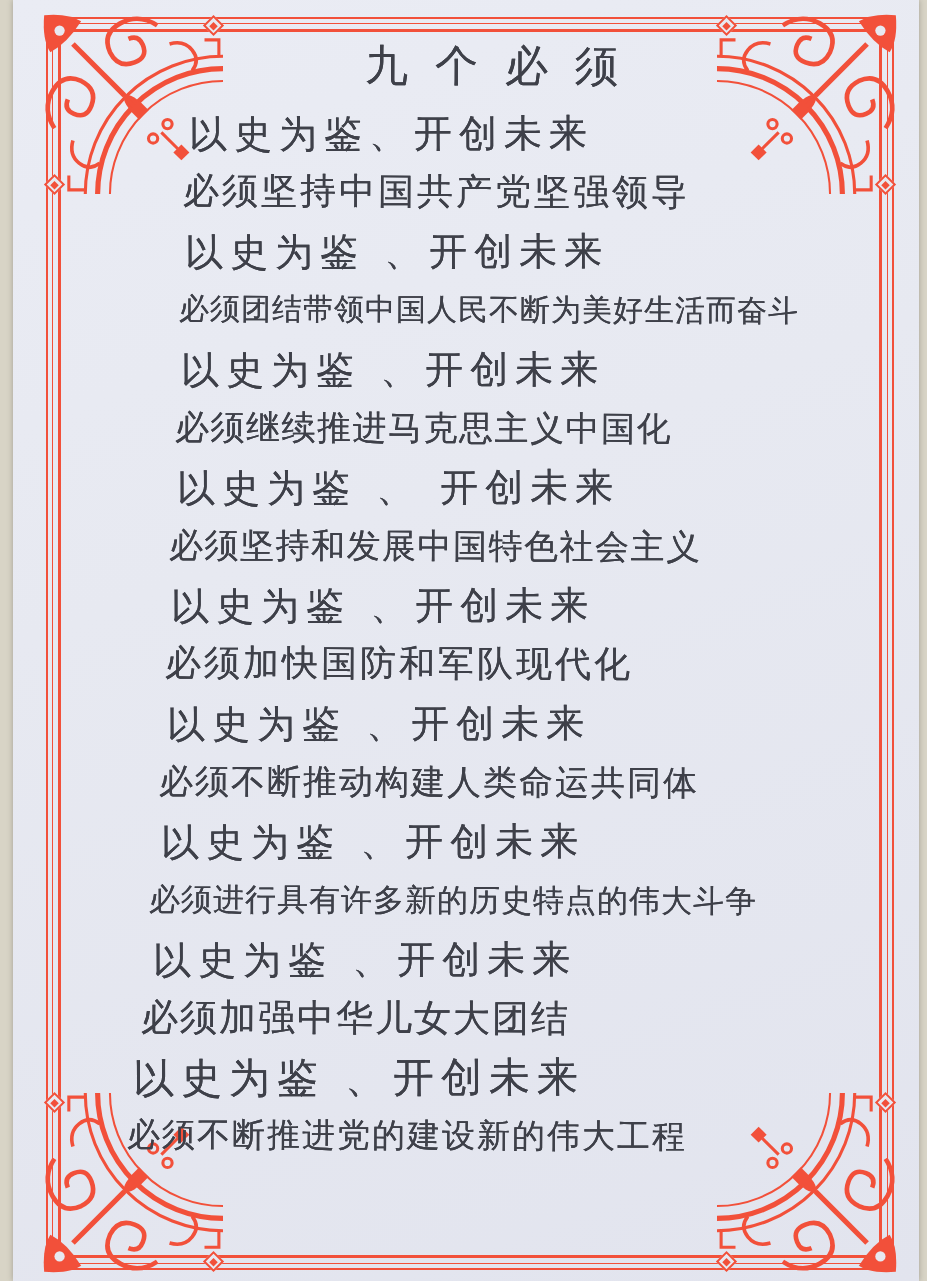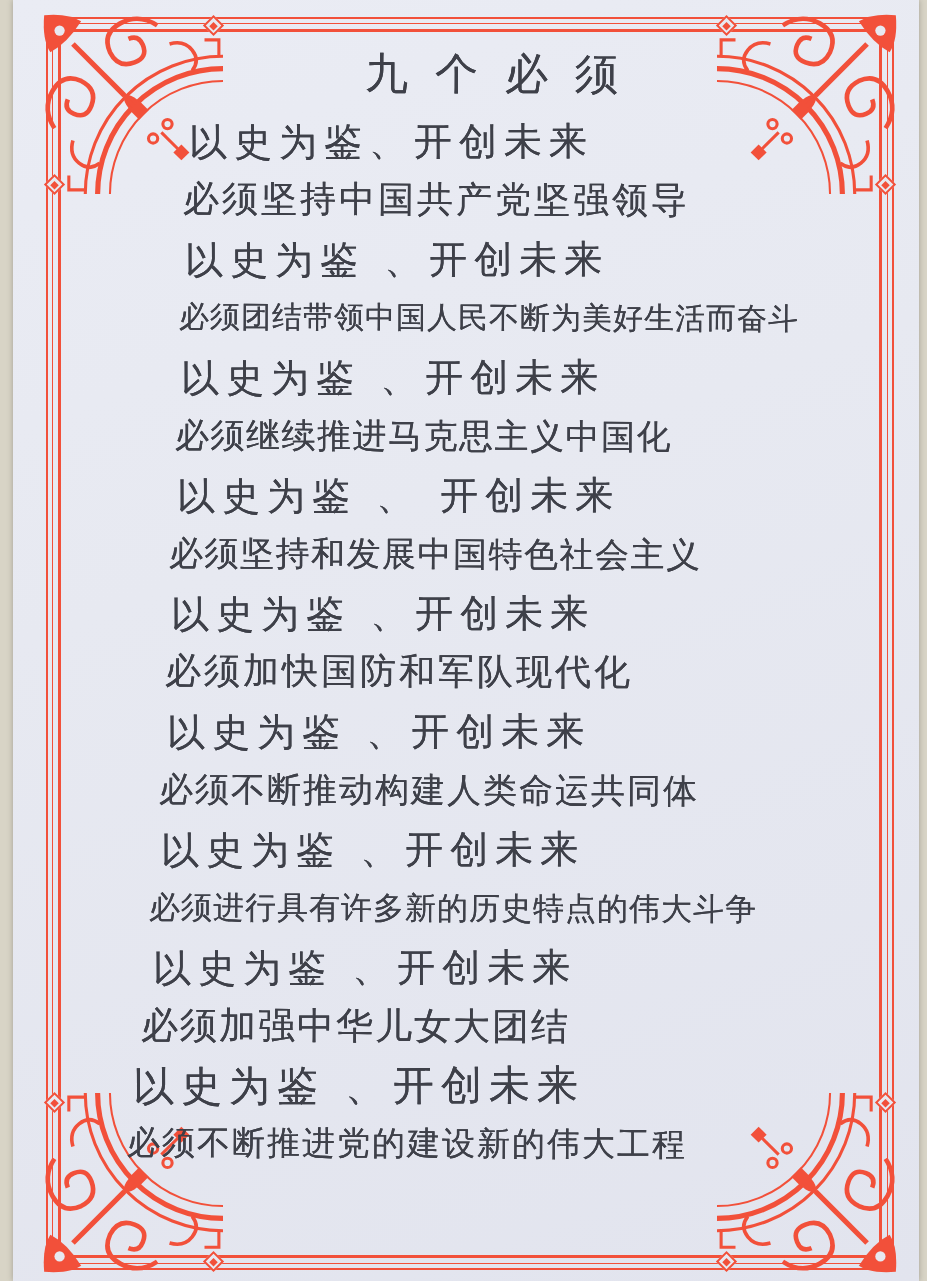--- a/index.html
+++ b/index.html
@@ -34,21 +34,21 @@
   .corner.br{bottom:-8px;right:-8px;transform:scale(-1,-1);}
   .gem{position:absolute;width:11px;height:11px;border:2.5px solid var(--border-red);
        background:var(--paper);transform:rotate(45deg);}
   .gem::after{content:"";position:absolute;inset:2.5px;background:var(--border-red);}
   .gem.t1{top:1px;left:160px}   .gem.t2{top:1px;right:160px}
   .gem.b1{bottom:1px;left:160px}.gem.b2{bottom:1px;right:160px}
   .gem.l1{left:1px;top:160px}   .gem.l2{left:1px;bottom:160px}
   .gem.r1{right:1px;top:160px}  .gem.r2{right:1px;bottom:160px}
   
   .text-block{
-    position:absolute;inset:0;padding-top:38px;
+    position:absolute;inset:0;padding-top:30px;
     color:var(--ink);
     font-family:"DejaVu Sans", sans-serif;
   }
   .line{height:59px;display:flex;align-items:center;white-space:pre;
         font-weight:400;text-shadow:0 0 .4px var(--ink);}
   .line:nth-child(even){transform:rotate(-0.25deg);}
   .line:nth-child(odd){transform:rotate(0.2deg);}
   .line.title{height:74px;margin-left:352px;font-size:43px;letter-spacing:27px;}
   .line:nth-child(2){margin-left:176px;font-size:38px;letter-spacing:7px;}
   .line:nth-child(3){margin-left:170px;font-size:36px;letter-spacing:3px;}

